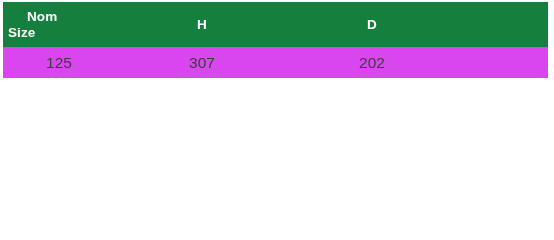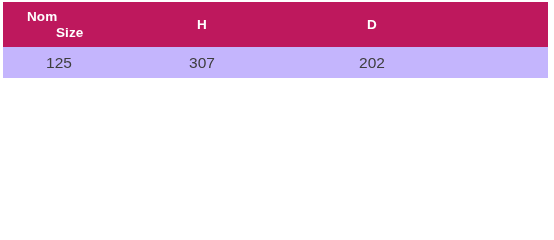--- a/index.html
+++ b/index.html
@@ -18,27 +18,27 @@
     position: absolute;
     left: 3px;
     top: 2px;
     width: 545px;
     height: 76px;
     border-collapse: collapse;
     table-layout: fixed;
   }
 
   .header-row {
-    background: #be185d;
+    background: #15803d;
     height: 45px;
     padding-left: 20px;
   }
 
   .body-row {
-    background: #c4b5fd;
+    background: #d946ef;
     height: 31px;
   }
 
   #spec-table td,
   #spec-table th {
     padding: 0;
     margin: 0;
     border: 0;
     vertical-align: middle;
   }
@@ -59,21 +59,20 @@
     padding-left: 14px;
     line-height: 1.18;
   }
   .hcell-stacked .line-top {
     display: block;
     padding-left: 24px;
   }
   .hcell-stacked .line-bottom {
     display: block;
     padding-left: 5px;
-    margin-left: 48px;
   }
 
   
   .dcell {
     color: #3d3d3d;
     font-size: 15.5px;
     font-weight: normal;
     text-align: center;
     line-height: 1;
   }

